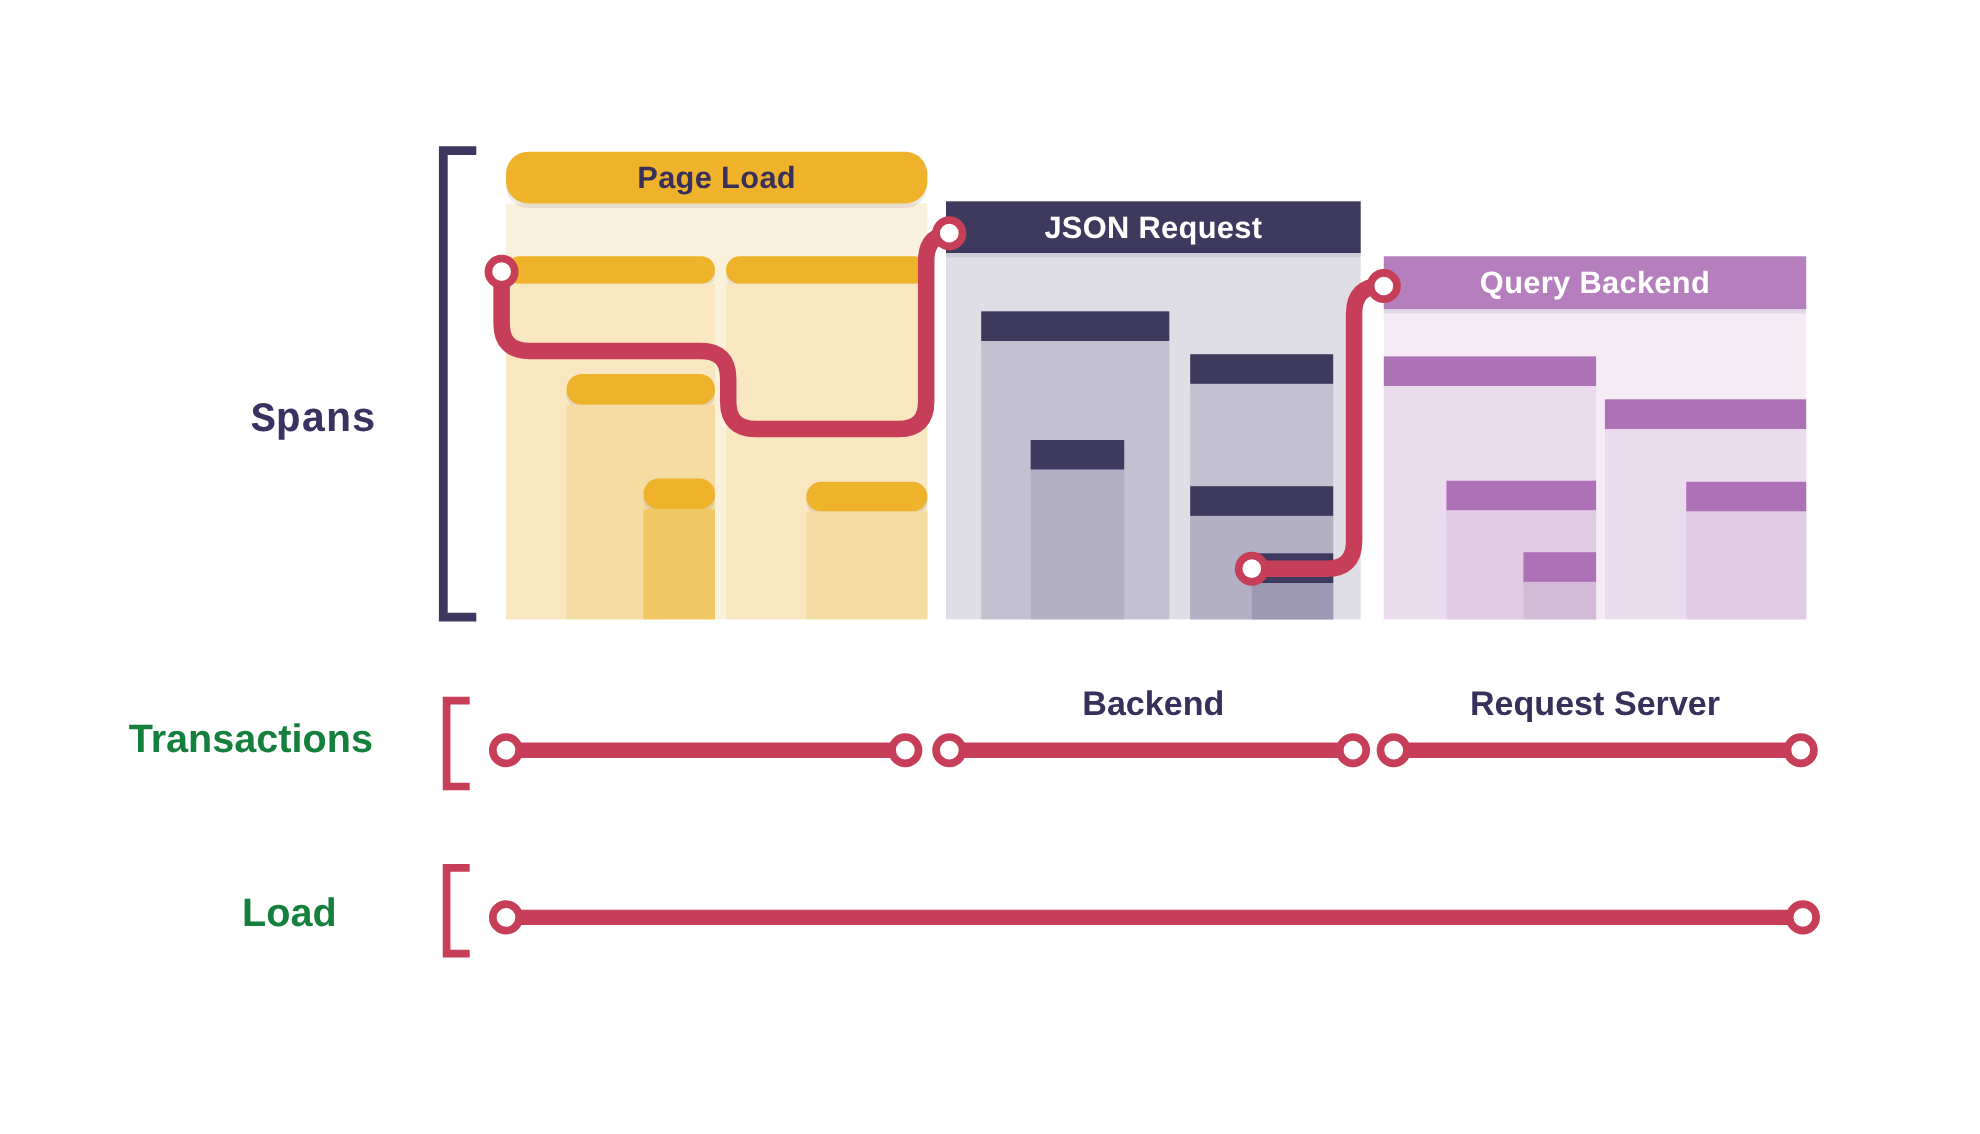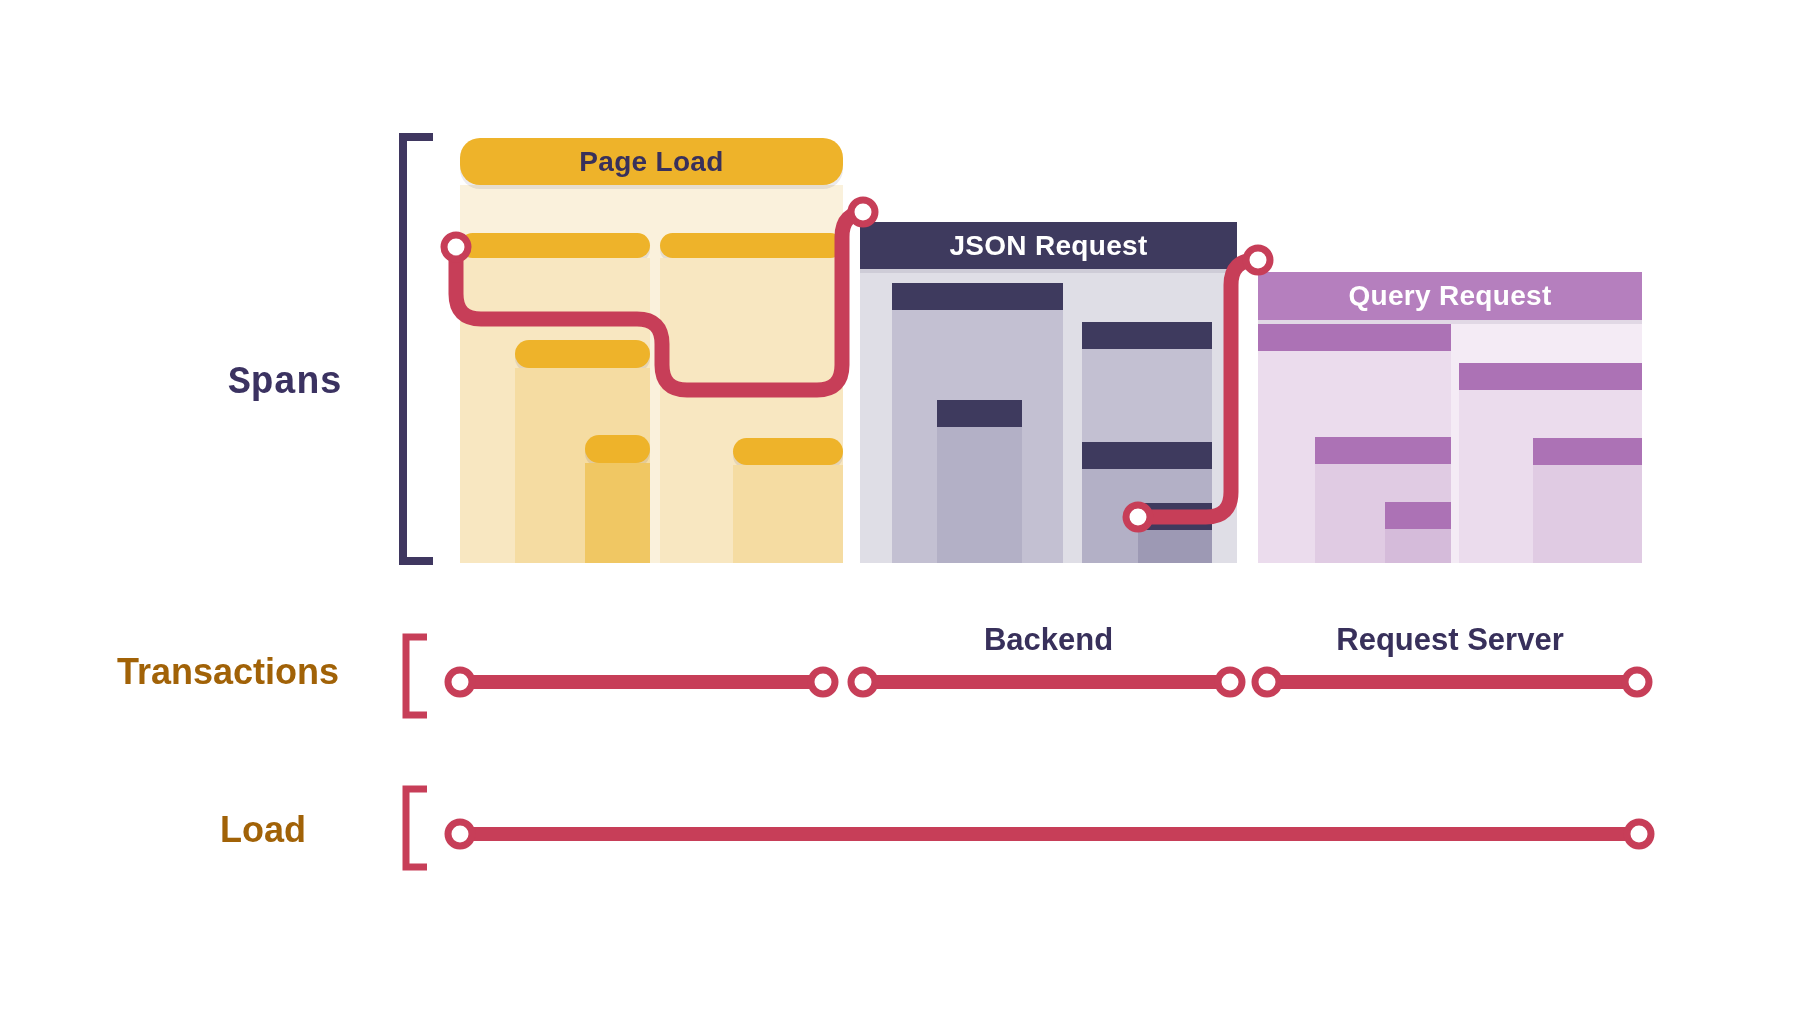--- a/index.html
+++ b/index.html
@@ -13,21 +13,21 @@
     display:flex;align-items:center;justify-content:center;
     font-weight:bold;font-size:28px;letter-spacing:.3px;
   }
   .bar{position:absolute;}
   .bar-h{box-shadow:0 4px 0 rgba(60,50,90,0.10);}
   .svg-overlay{position:absolute;left:0;top:0;pointer-events:none;}
   .side-label{
     position:absolute;font-weight:bold;font-size:38px;color:#3B3261;
     display:flex;align-items:center;
   }
-  .side-label.red{color:#a16207;font-size:36px;}
+  .side-label.red{color:#15803d;font-size:36px;}
   .service-label{
     position:absolute;top:620px;height:40px;
     display:flex;align-items:center;justify-content:center;
     font-weight:bold;font-size:31px;color:#38305B;
   }
   
   .gold-h{background:#EEB32A;border-radius:20px;}
   .cream-0{background:#FAF1DC;}
   .cream-1{background:#F8E7C1;}
   .cream-2{background:#F5DCA2;}
@@ -39,21 +39,21 @@
   .gray-2{background:#B3B0C6;}
   .gray-3{background:#9D99B4;}
   
   .purple-h{background:#B57FBE;}
   .purple-sh{background:#AC72B5;}
   .lav-0{background:#F4EBF5;}
   .lav-1{background:#EBDCED;}
   .lav-2{background:#E0CBE3;}
   .lav-3{background:#D5BBDA;}
   .title-navy{color:#38305B;}
-  .title-white{color:#ffffff;margin-top:39px;}
+  .title-white{color:#ffffff;}
 </style>
 </head>
 <body>
 
 <div class="canvas">
 
   <div class="panel" style="left:460px;top:138px;width:383px;height:425px;">
     <div class="bar cream-0" style="left:0;top:47px;width:383px;height:378px;"></div>
 
     <div class="bar bar-h gold-h" style="left:0;top:95px;width:190px;height:25px;"></div>
@@ -106,21 +106,21 @@
 
     <div class="bar bar-h purple-sh" style="left:127px;top:269px;width:66px;height:27px;"></div>
     <div class="bar lav-3" style="left:127px;top:296px;width:66px;height:34px;"></div>
 
     <div class="bar bar-h purple-sh" style="left:201px;top:130px;width:183px;height:27px;"></div>
     <div class="bar lav-1" style="left:201px;top:157px;width:183px;height:173px;"></div>
 
     <div class="bar bar-h purple-sh" style="left:275px;top:205px;width:109px;height:27px;"></div>
     <div class="bar lav-2" style="left:275px;top:232px;width:109px;height:98px;"></div>
 
-    <div class="panel-title purple-h title-white bar-h" style="height:48px;">Query Request</div>
+    <div class="panel-title purple-h title-white bar-h" style="height:48px;">Query Backend</div>
   </div>
 
   <svg class="svg-overlay" width="1800" height="1031" viewBox="0 0 1800 1031">
 
     <path d="M433 137 H403 V561 H433" fill="none" stroke="#3F3760" stroke-width="8"></path>
     <path d="M427 637 H406 V715 H427" fill="none" stroke="#C73E58" stroke-width="7"></path>
     <path d="M427 789 H406 V867 H427" fill="none" stroke="#C73E58" stroke-width="7"></path>
 
     <path d="M456 247 V294 Q456 319 481 319 H637 Q662 319 662 344 V365 Q662 390 687 390 H817 Q842 390 842 365 V237 Q842 212 867 212" fill="none" stroke="#C73E58" stroke-width="15"></path>
 

